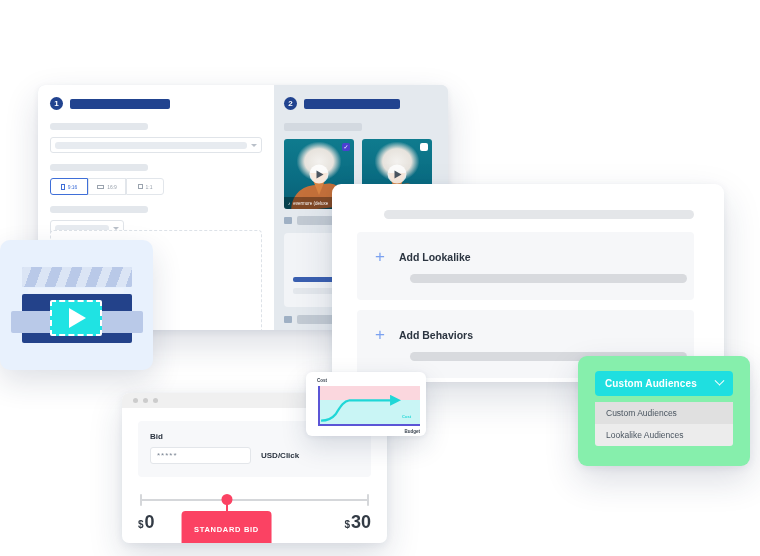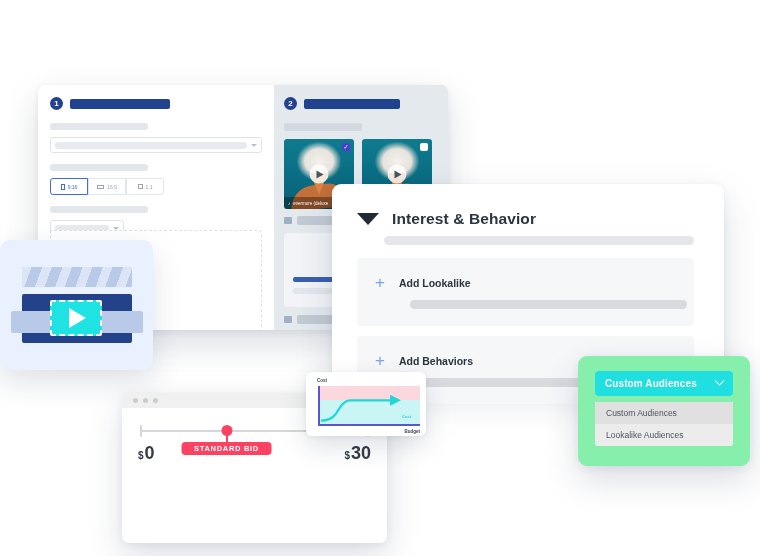--- a/index.html
+++ b/index.html
@@ -259,21 +259,21 @@
   .s-stem { position: absolute; left: 38%; top: 13px; width: 2px; height: 9px; background: #fb4263; transform: translateX(-50%); }
   .s-min, .s-max {
     position: absolute; top: 22px; font-weight: bold; color: #333b45;
     font-size: 18px; display: flex; align-items: baseline;
   }
   .s-min { left: 0; } .s-max { right: 0; }
   .cur { font-size: 10px; margin-right: 1px; }
   .s-badge {
     position: absolute; left: 38%; top: 21px; transform: translateX(-50%);
     background: #fb4263; color: #fff; font-size: 7.5px; font-weight: bold;
-    letter-spacing: .7px; border-radius: 4px; padding: 2px 13px;
+    letter-spacing: .7px; border-radius: 4px; padding: 14px 13px;
     white-space: nowrap;
   }
 
   
   .cost-card {
     position: absolute; left: 306px; top: 372px;
     width: 120px; height: 64px;
     background: #fff; border-radius: 6px;
     box-shadow: 0 10px 26px rgba(30,45,80,.15), 0 1px 5px rgba(30,45,80,.07);
   }
@@ -405,24 +405,20 @@
       <div class="clap-gap"></div>
       <div class="clap-body"></div>
       <div class="clap-band"></div>
       <div class="clap-play">
         <div class="clap-play-tri"></div>
       </div>
     </div>
   </div>
 
   <div class="ib-panel">
-    <div class="ib-head">
-      <div class="ib-caret"></div>
-      <div class="ib-title">Interest &amp; Behavior</div>
-    </div>
     <div class="ib-topbar"></div>
 
     <div class="ib-block">
       <div class="ib-row">
         <span class="ib-plus">+</span>
         <span class="ib-label">Add Lookalike</span>
       </div>
       <div class="ib-skel"></div>
     </div>
 
@@ -444,20 +440,29 @@
       <div class="ca-item sel">Custom Audiences</div>
       <div class="ca-item">Lookalike Audiences</div>
     </div>
   </div>
 
   <div class="bid-window">
     <div class="bid-chrome">
       <span class="dot"></span>
       <span class="dot"></span>
       <span class="dot"></span>
+    </div>
+    <div class="bid-body">
+      <div class="bid-field-card">
+        <div class="bid-lbl">Bid</div>
+        <div class="bid-inline">
+          <input class="bid-input" type="text" value="*****" style="">
+          <span class="bid-unit">USD/Click</span>
+        </div>
+      </div>
     </div>
 
     <div class="slider-wrap">
       <div class="s-track"></div>
       <div class="s-cap l"></div>
       <div class="s-cap r"></div>
       <div class="s-stem" style="left: 38%;"></div>
       <div class="s-knob" style="left: 38%;"></div>
       <div class="s-min">
         <span class="cur">$</span>

